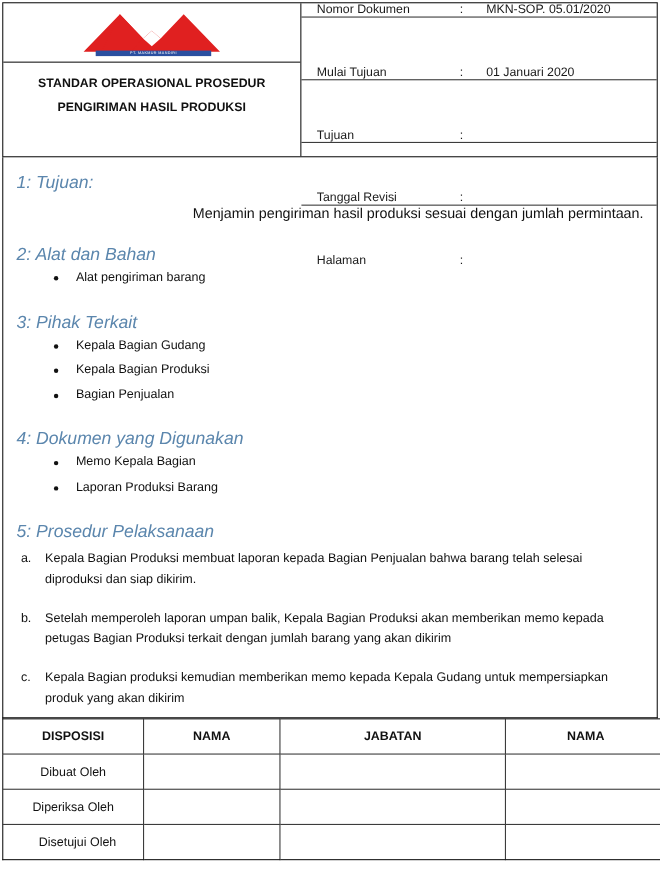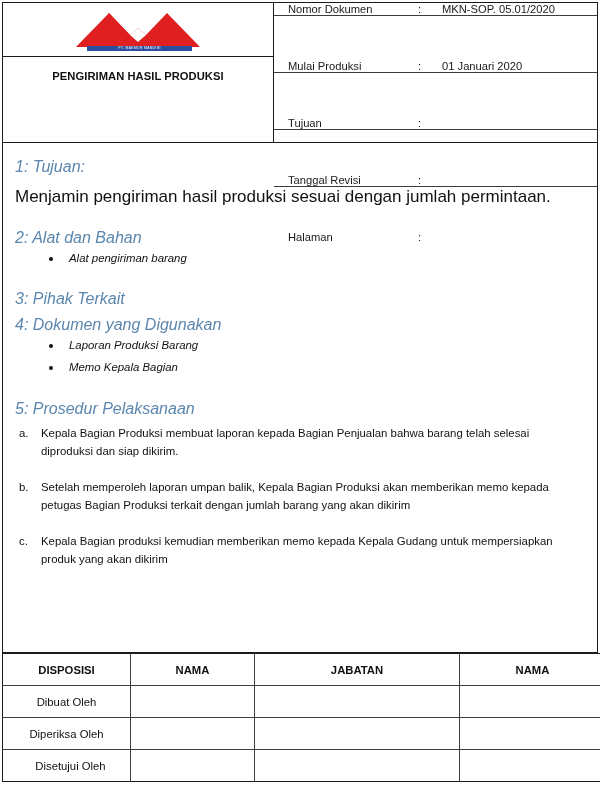--- a/index.html
+++ b/index.html
@@ -128,38 +128,38 @@
   .sec-head {
     font-size: 16px;
     font-style: italic;
     color: #5b86ad;
     margin: 0 0 9px 0;
     line-height: 1.2;
   }
   .sec-head.tight { margin-bottom: 6px; }
 
   .para {
-    font-size: 17px;
+    font-size: 13px;
     color: #111111;
     margin: 0 0 18px 0;
     line-height: 1.45;
+    text-align: right;
   }
 
   ul.bullets {
     list-style: none;
     margin: 0 0 14px 0;
     padding: 0;
   }
   ul.bullets li {
     position: relative;
     font-size: 11.4px;
     color: #111111;
     line-height: 1.0;
     padding: 0 0 11px 54px;
-    font-style: italic;
   }
   ul.bullets li::before {
     content: "";
     position: absolute;
     left: 34px;
     top: 4px;
     width: 4px;
     height: 4px;
     border-radius: 50%;
     background: #111111;
@@ -228,34 +228,35 @@
             <path d="M4 39 L37 5 L58 27 L66 20 L74 27 L95 5 L128 39 Z" fill="#e02020"></path>
             <path d="M66 20 L58 27 L66 34 L74 27 Z" fill="#ffffff"></path>
             <path d="M37 5 L58 27 L47 39 L20 39 Z" fill="#e02020"></path>
           </svg>
           <div class="logo-bar">
             <span class="logo-bar-text">PT. MAKMUR MANDIRI</span>
           </div>
         </div>
       </div>
       <div class="title-cell">
+        <div class="title-line">STANDAR OPERASIONAL PROSEDUR</div>
         <div class="title-line">PENGIRIMAN HASIL PRODUKSI</div>
       </div>
     </div>
 
     <div class="header-right">
 
       <div class="meta-row">
         <span class="meta-label">Nomor Dokumen</span>
         <span class="meta-colon">:</span>
         <span class="meta-value">MKN-SOP. 05.01/2020</span>
       </div>
 
       <div class="meta-row">
-        <span class="meta-label">Mulai Produksi</span>
+        <span class="meta-label">Mulai Tujuan</span>
         <span class="meta-colon">:</span>
         <span class="meta-value">01 Januari 2020</span>
       </div>
 
       <div class="meta-row">
         <span class="meta-label">Tujuan</span>
         <span class="meta-colon">:</span>
         <span class="meta-value"></span>
       </div>
 
@@ -278,25 +279,30 @@
 
     <div class="sec-head">1: Tujuan:</div>
     <p class="para">Menjamin pengiriman hasil produksi sesuai dengan jumlah permintaan.</p>
 
     <div class="sec-head tight">2: Alat dan Bahan</div>
     <ul class="bullets">
       <li>Alat pengiriman barang</li>
     </ul>
 
     <div class="sec-head tight">3: Pihak Terkait</div>
+    <ul class="bullets">
+      <li>Kepala Bagian Gudang</li>
+      <li>Kepala Bagian Produksi</li>
+      <li>Bagian Penjualan</li>
+    </ul>
 
     <div class="sec-head tight">4: Dokumen yang Digunakan</div>
     <ul class="bullets">
+      <li>Memo Kepala Bagian</li>
       <li>Laporan Produksi Barang</li>
-      <li>Memo Kepala Bagian</li>
     </ul>
 
     <div class="sec-head tight">5: Prosedur Pelaksanaan</div>
 
     <div class="steps">
 
       <div class="step">
         <span class="step-marker">a.</span>
         <span class="step-text">Kepala Bagian Produksi membuat laporan kepada Bagian Penjualan bahwa barang telah selesai diproduksi dan siap dikirim.</span>
       </div>

